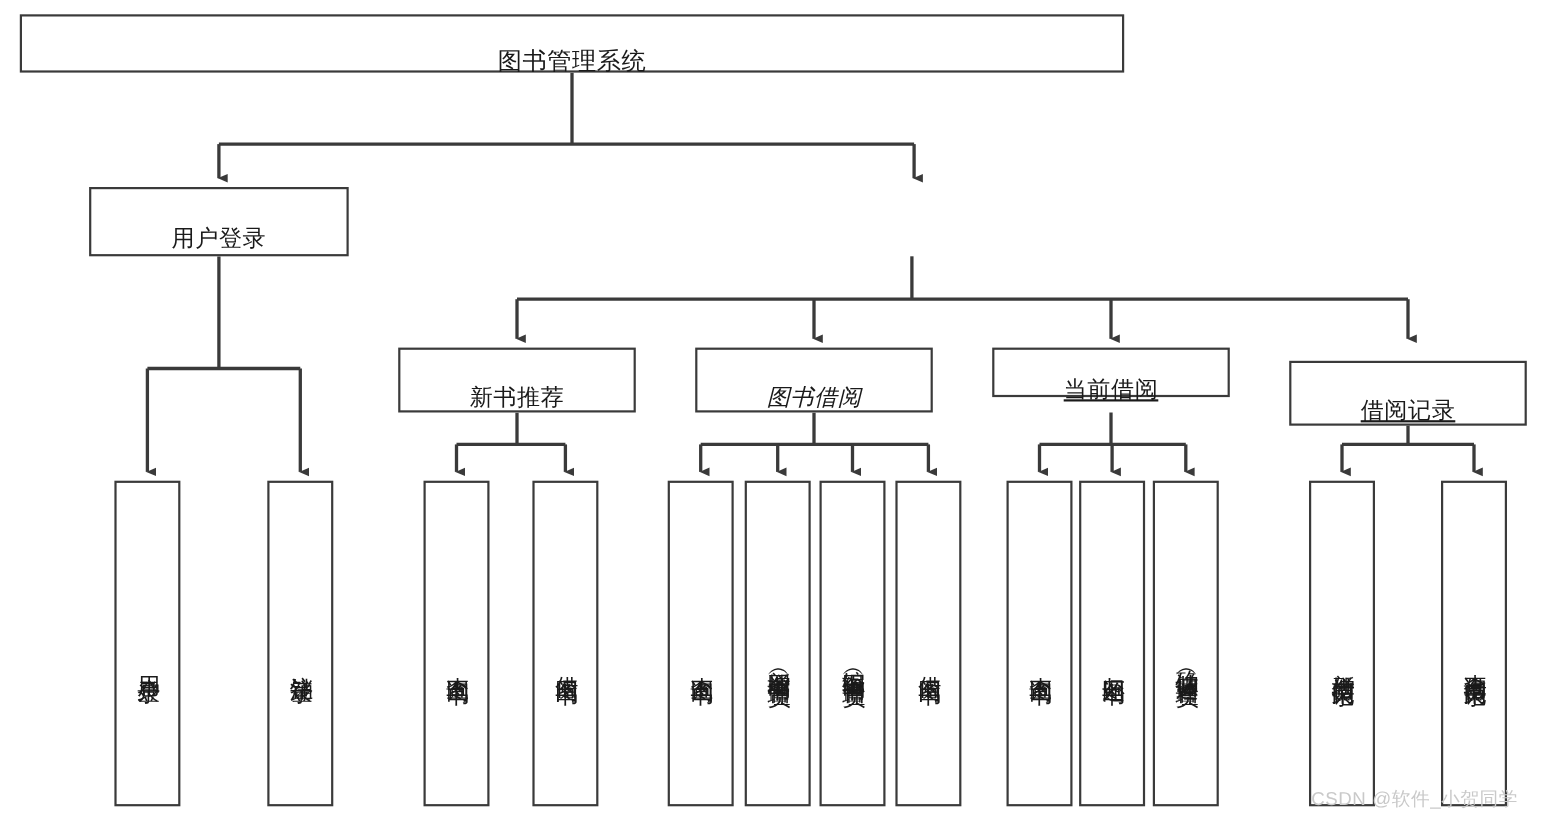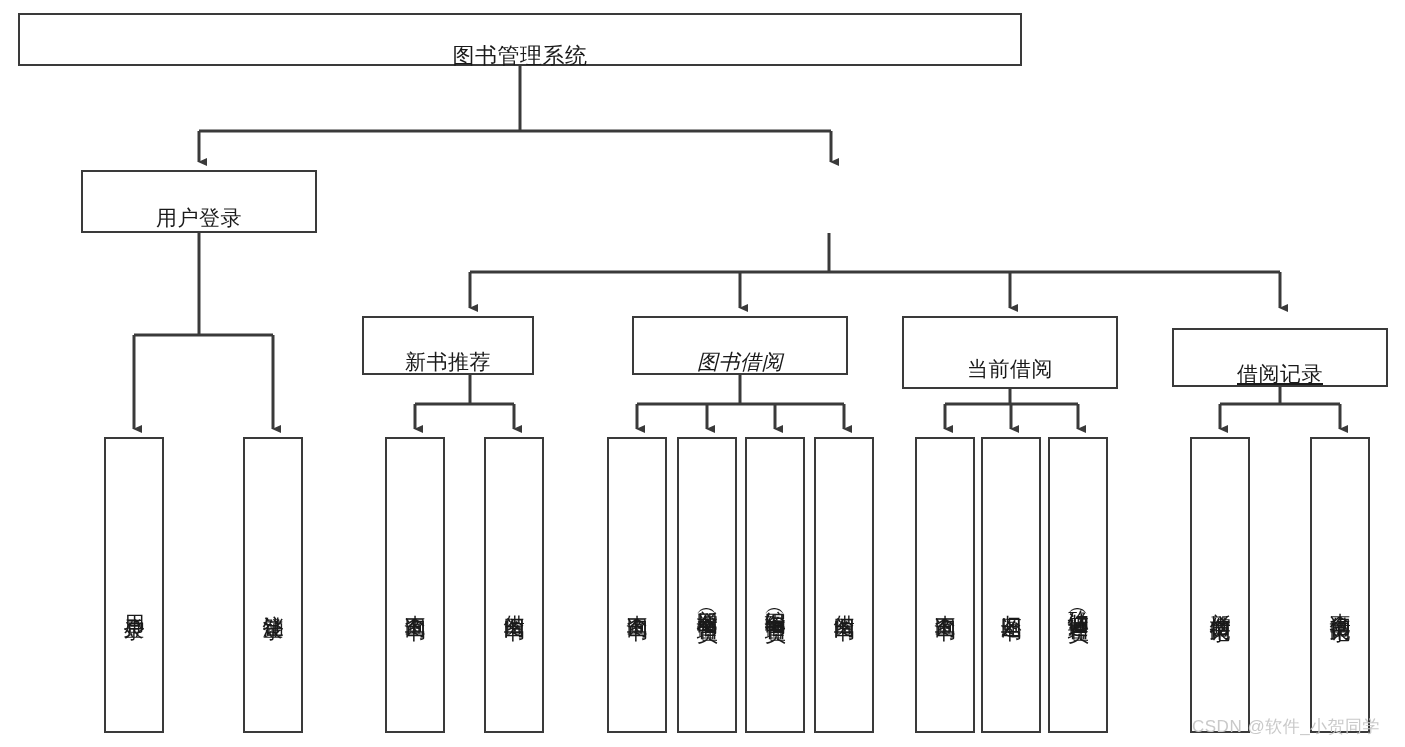--- a/index.html
+++ b/index.html
@@ -121,27 +121,27 @@
   </svg>
 
   <div class="node root" style="left:18px; top:13px; width:1004px; height:53px;">
     <span class="label">图书管理系统</span>
   </div>
 
   <div class="node" style="left:81px; top:170px; width:236px; height:63px;">
     <span class="label">用户登录</span>
   </div>
 
-  <div class="node" style="left:362px; top:316px; width:172px; height:59px;">
+  <div class="node" style="left:362px; top:316px; width:216px; height:59px;">
     <span class="label">新书推荐</span>
   </div>
   <div class="node" style="left:632px; top:316px; width:216px; height:59px;font-style:italic;">
     <span class="label">图书借阅</span>
   </div>
-  <div class="node" style="left:902px; top:316px; width:216px; height:73px;">
+  <div class="node" style="left:902px; top:316px; width:216px; height:45px;text-decoration:underline;">
     <span class="label">当前借阅</span>
   </div>
   <div class="node" style="left:1172px; top:328px; width:216px; height:59px;text-decoration:underline;">
     <span class="label">借阅记录</span>
   </div>
 
   <div class="node vertical" style="left:104px; top:437px; width:60px; height:296px;">
     <span class="label">用户登录</span>
   </div>
   <div class="node vertical" style="left:243px; top:437px; width:60px; height:296px;">

